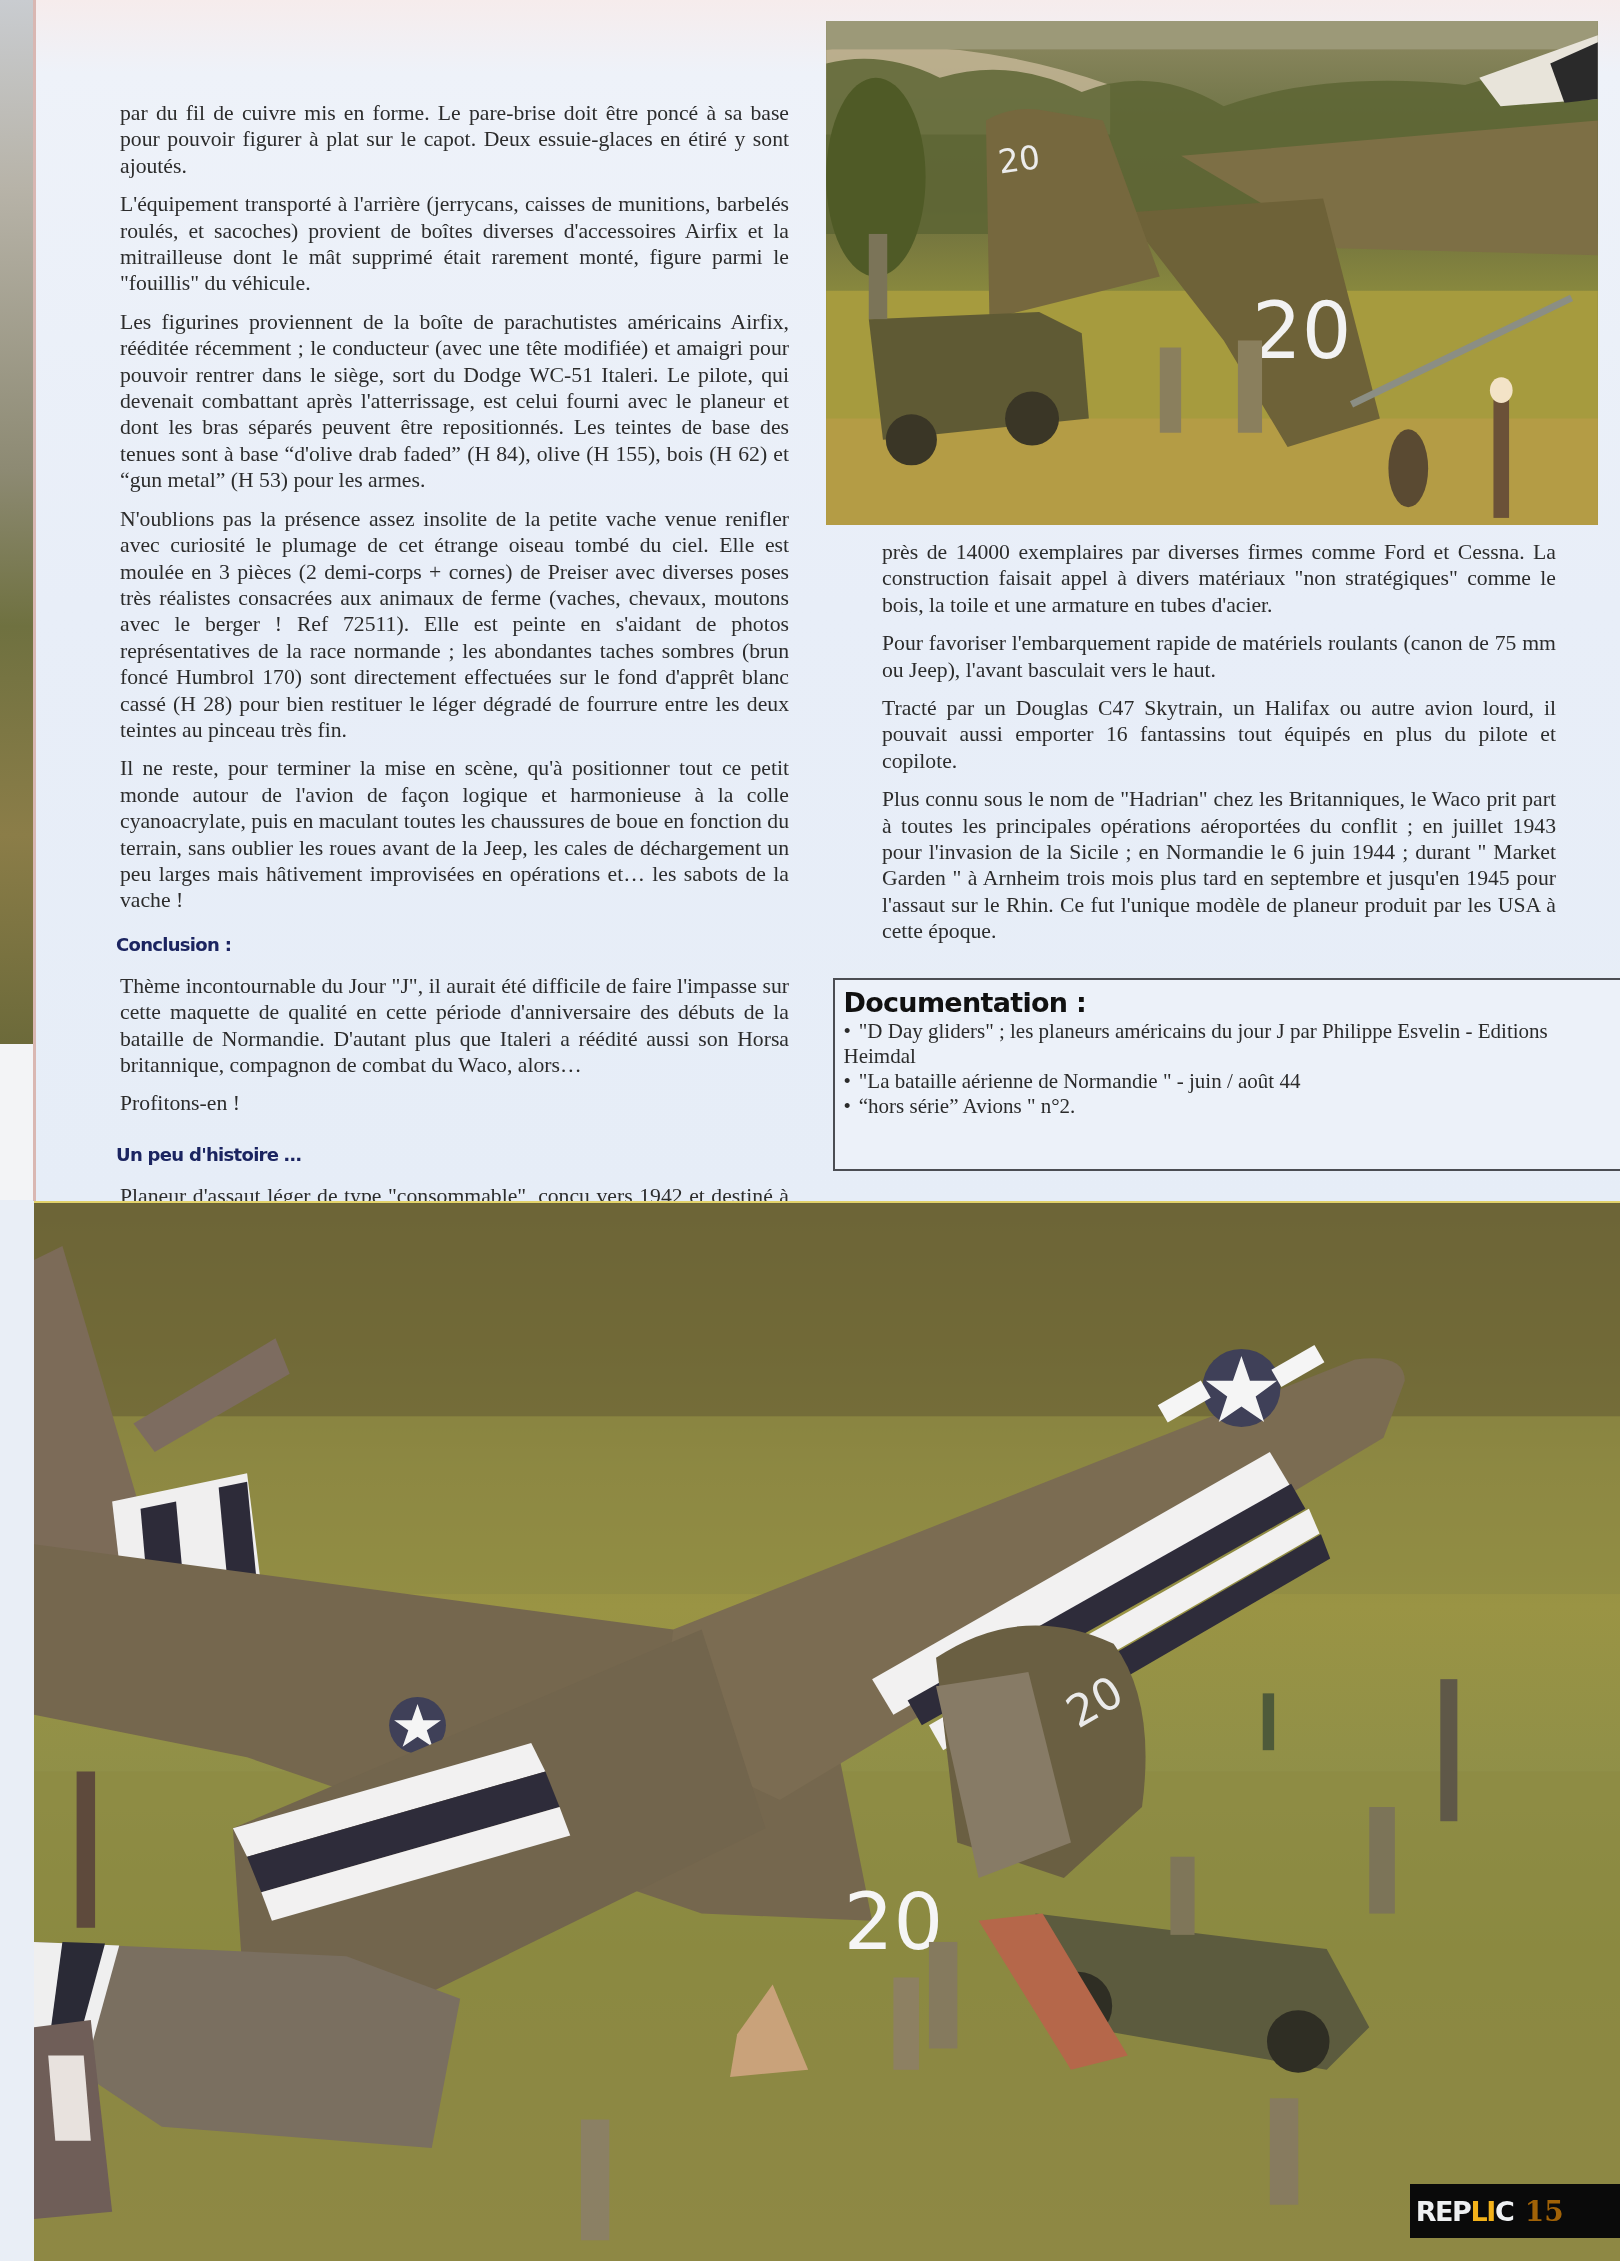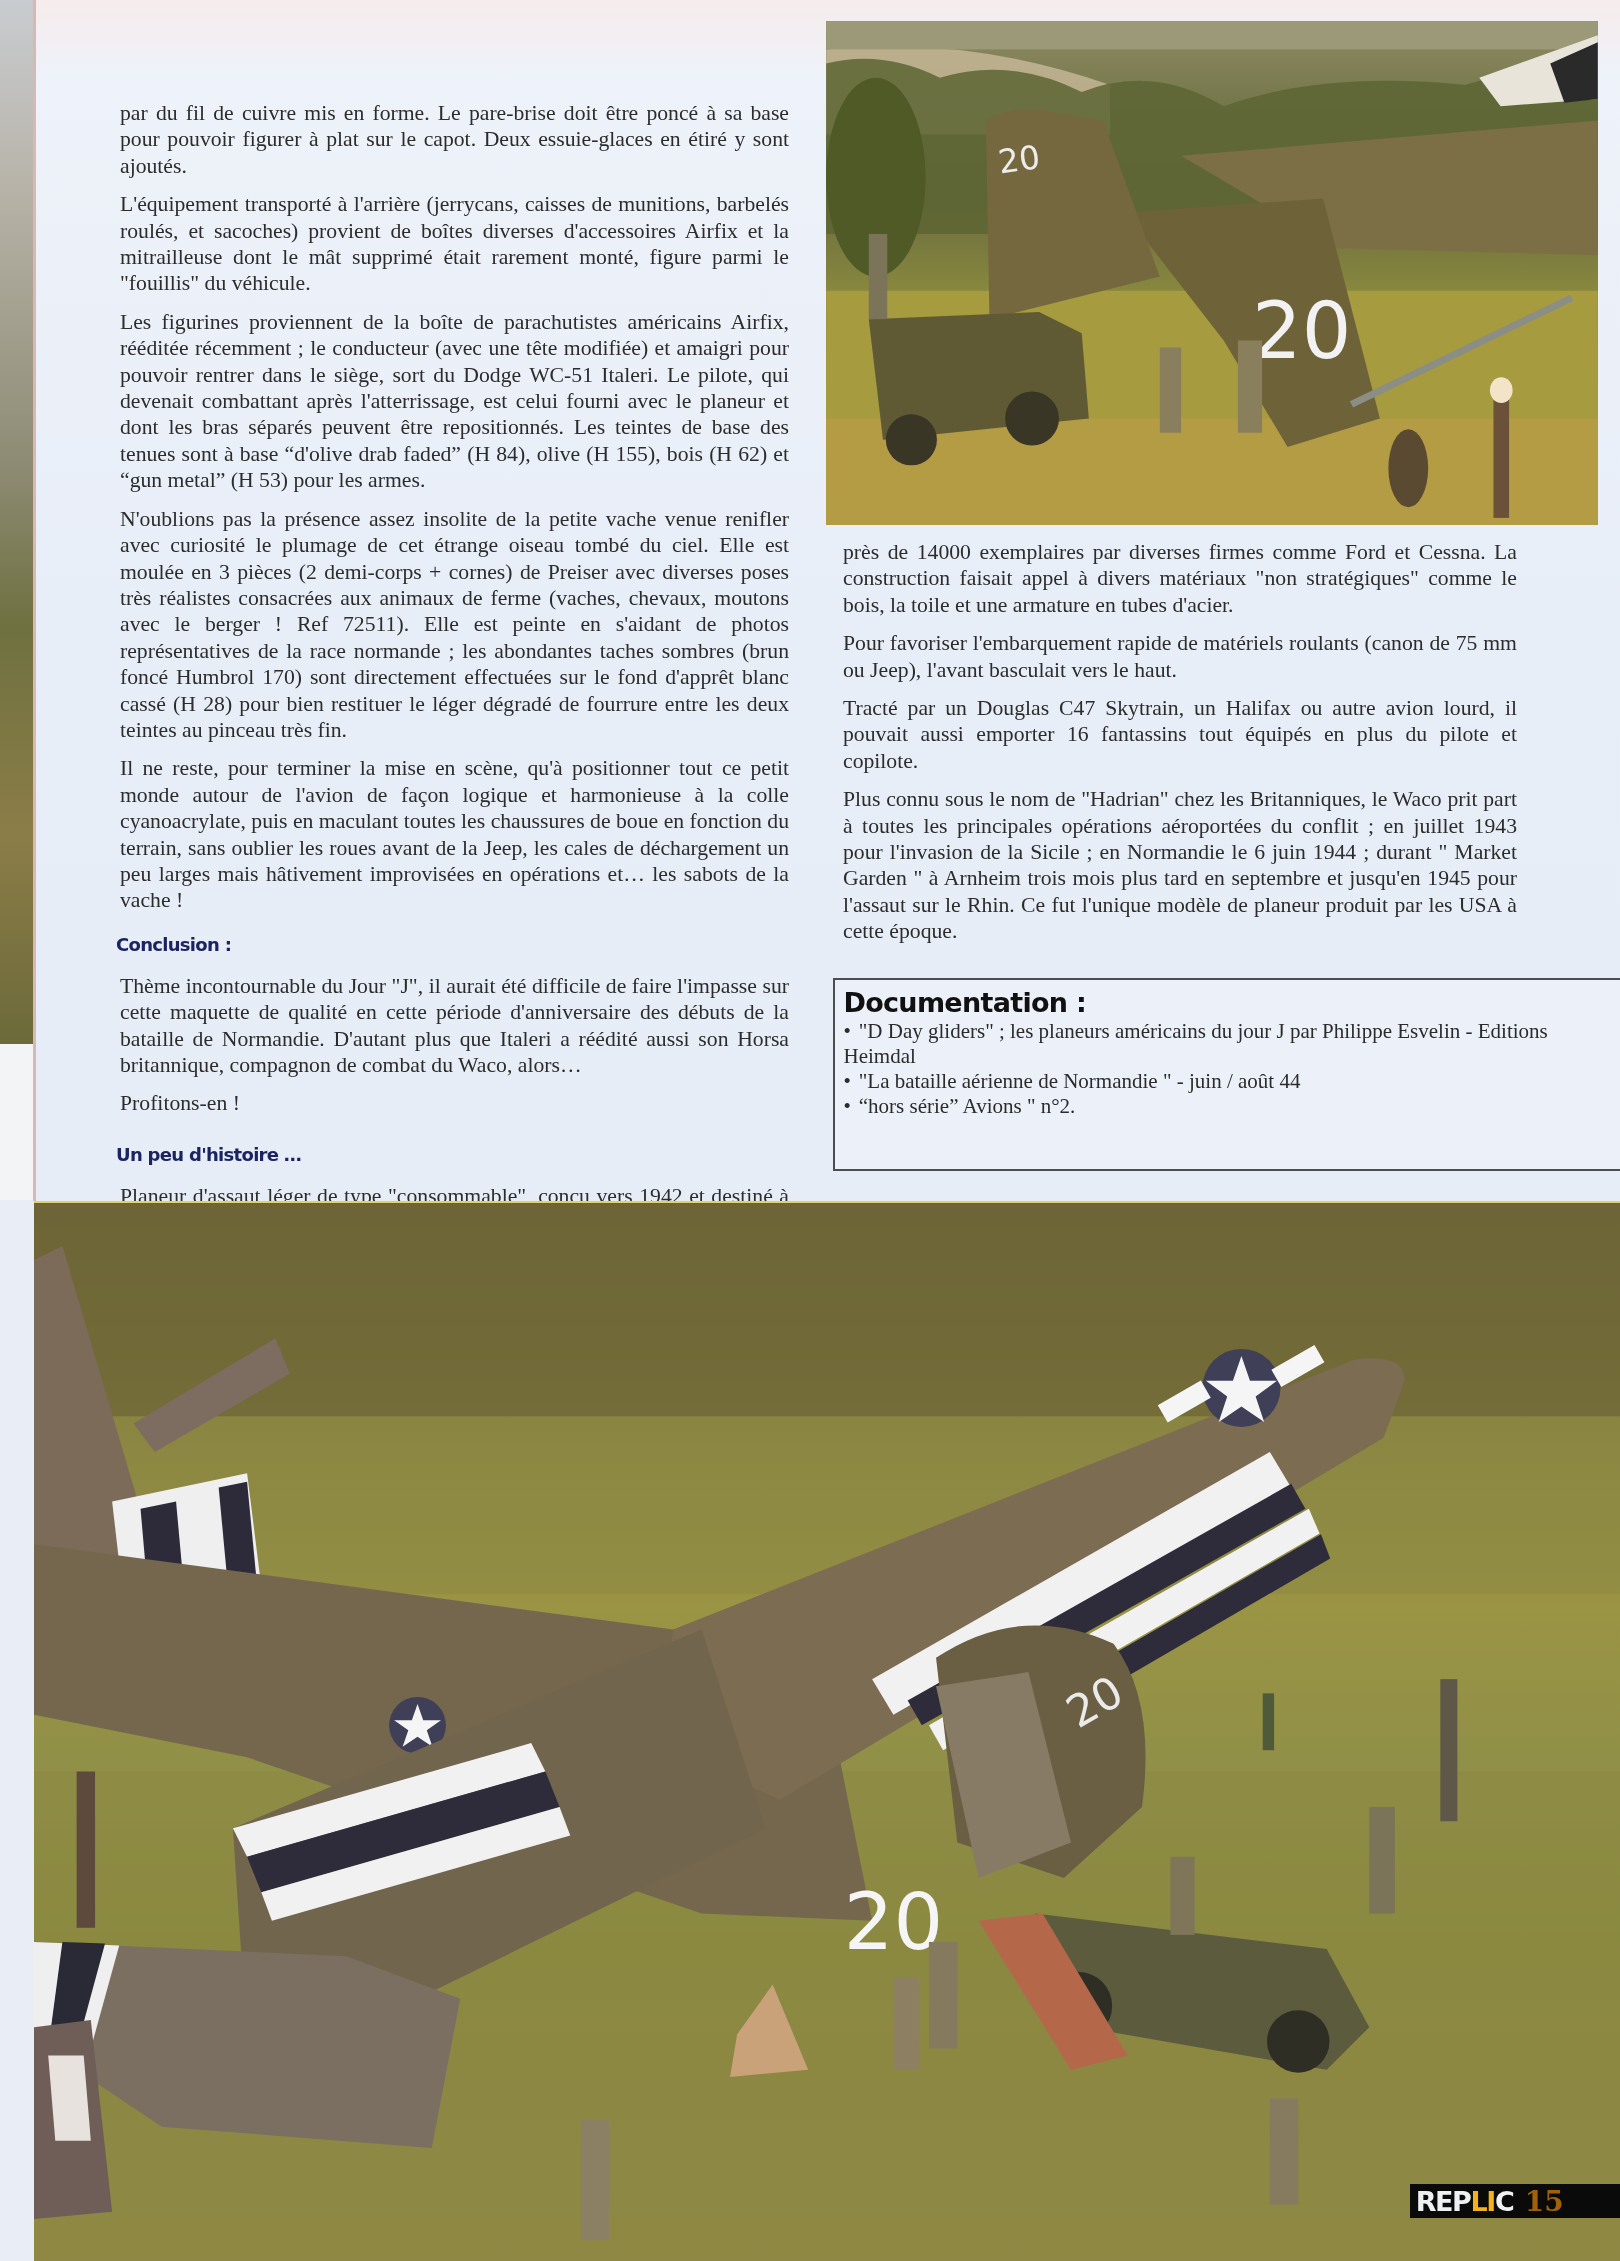--- a/index.html
+++ b/index.html
@@ -26,21 +26,21 @@
   }
 
   
   .col {
     position:absolute; color:#2c2c2c;
     font-size:21.7px; line-height:26.4px;
     text-align:justify;
   }
   .col p { margin:12px; text-indent:0; }
   .col-left { left:108px; top:88px; width:693px; }
-  .col-right { left:831px; top:527px; width:698px; }
+  .col-right { left:870px; top:527px; width:698px; }
   .heading {
     font-family:"DejaVu Sans", "Liberation Sans", sans-serif;
     font-weight:bold; color:#1b2460; font-size:18px; letter-spacing:-0.7px;
     line-height:33px; margin:14px 0 0 8px;
   }
 
   
   .doc-box {
     position:absolute; left:833px; top:978px; width:789px; height:193px;
     border:2.1px solid #4b4d53; border-bottom-width:2.8px;
@@ -63,21 +63,21 @@
   }
   .photo-bottom {
     position:absolute; left:34px; top:1201px; width:1586px; height:1061px; overflow:hidden;
     background:linear-gradient(180deg,#6b6138 0%,#7a7238 14%,#8c8540 25%,#9a9444 38%,#8f8f48 55%,#87883e 70%,#8b8545 85%,#8f8446 100%);
     border-top:2.1px solid #e2d26a;
   }
   .photo-bottom svg, .photo-top svg { position:absolute; left:0; top:0; }
 
   
   .footer-badge {
-    position:absolute; left:1410px; top:2184px; width:210px; height:34px;
+    position:absolute; left:1410px; top:2184px; width:210px; height:54px;
     background:#0a0a0a; display:flex; align-items:center; padding-left:5.7px; box-sizing:border-box;
   }
   .logo {
     font-family:"DejaVu Sans", "Liberation Sans", sans-serif; font-weight:bold;
     font-size:27px; letter-spacing:-1.4px; color:#eef0f2;
   }
   .logo .accent { color:#f3b21a; }
   .page-num {
     font-family:"DejaVu Serif", "Liberation Serif", serif; font-weight:bold;
     font-size:28px; color:#a16207; margin-left:11.4px;

